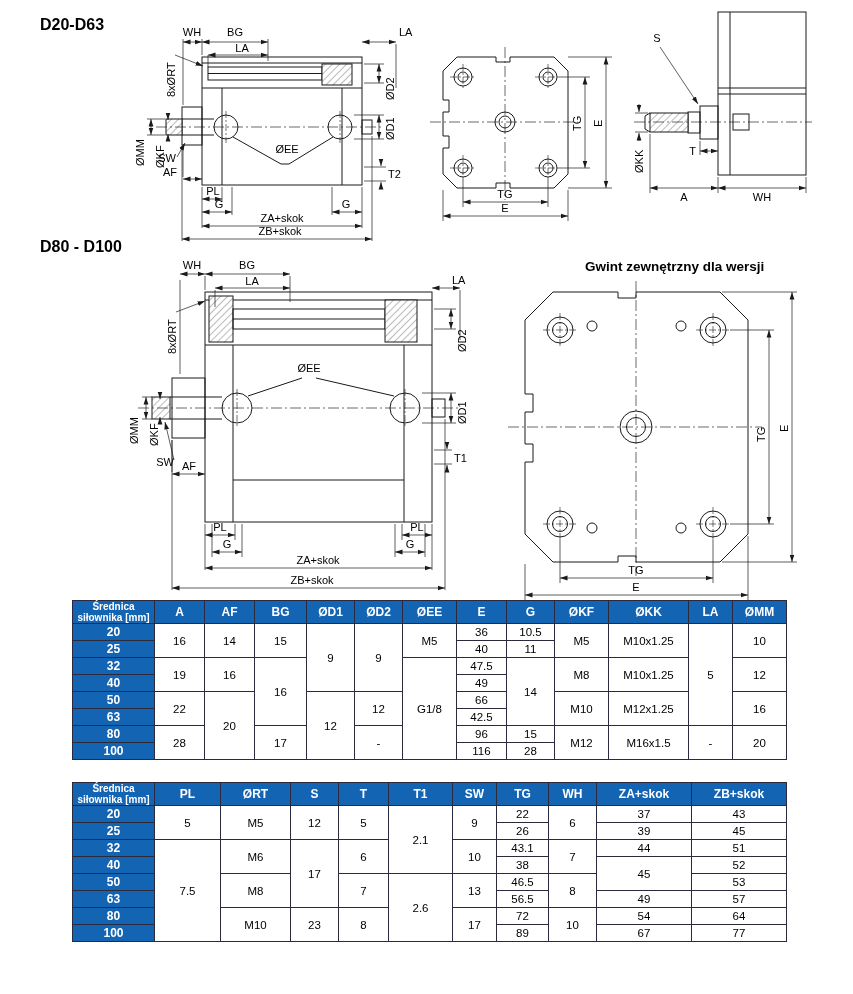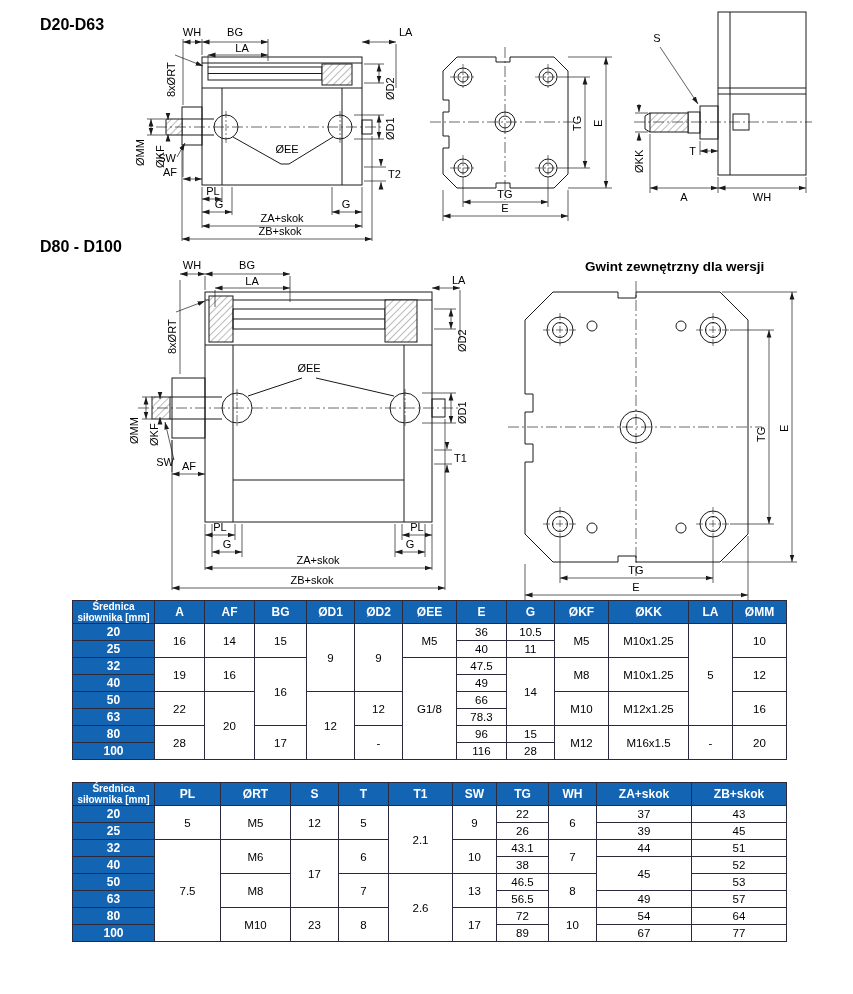--- a/index.html
+++ b/index.html
@@ -413,21 +413,21 @@
           <td rowspan="4">20</td>
           <td rowspan="4">12</td>
           <td rowspan="2">12</td>
           <td>66</td>
           <td rowspan="2">M10</td>
           <td rowspan="2">M12x1.25</td>
           <td rowspan="2">16</td>
         </tr>
         <tr>
           <th>63</th>
-          <td>78.3</td>
+          <td>42.5</td>
         </tr>
         <tr>
           <th>80</th>
           <td rowspan="2">28</td>
           <td rowspan="2">17</td>
           <td rowspan="2">-</td>
           <td>96</td>
           <td>15</td>
           <td rowspan="2">M12</td>
           <td rowspan="2">M16x1.5</td>

